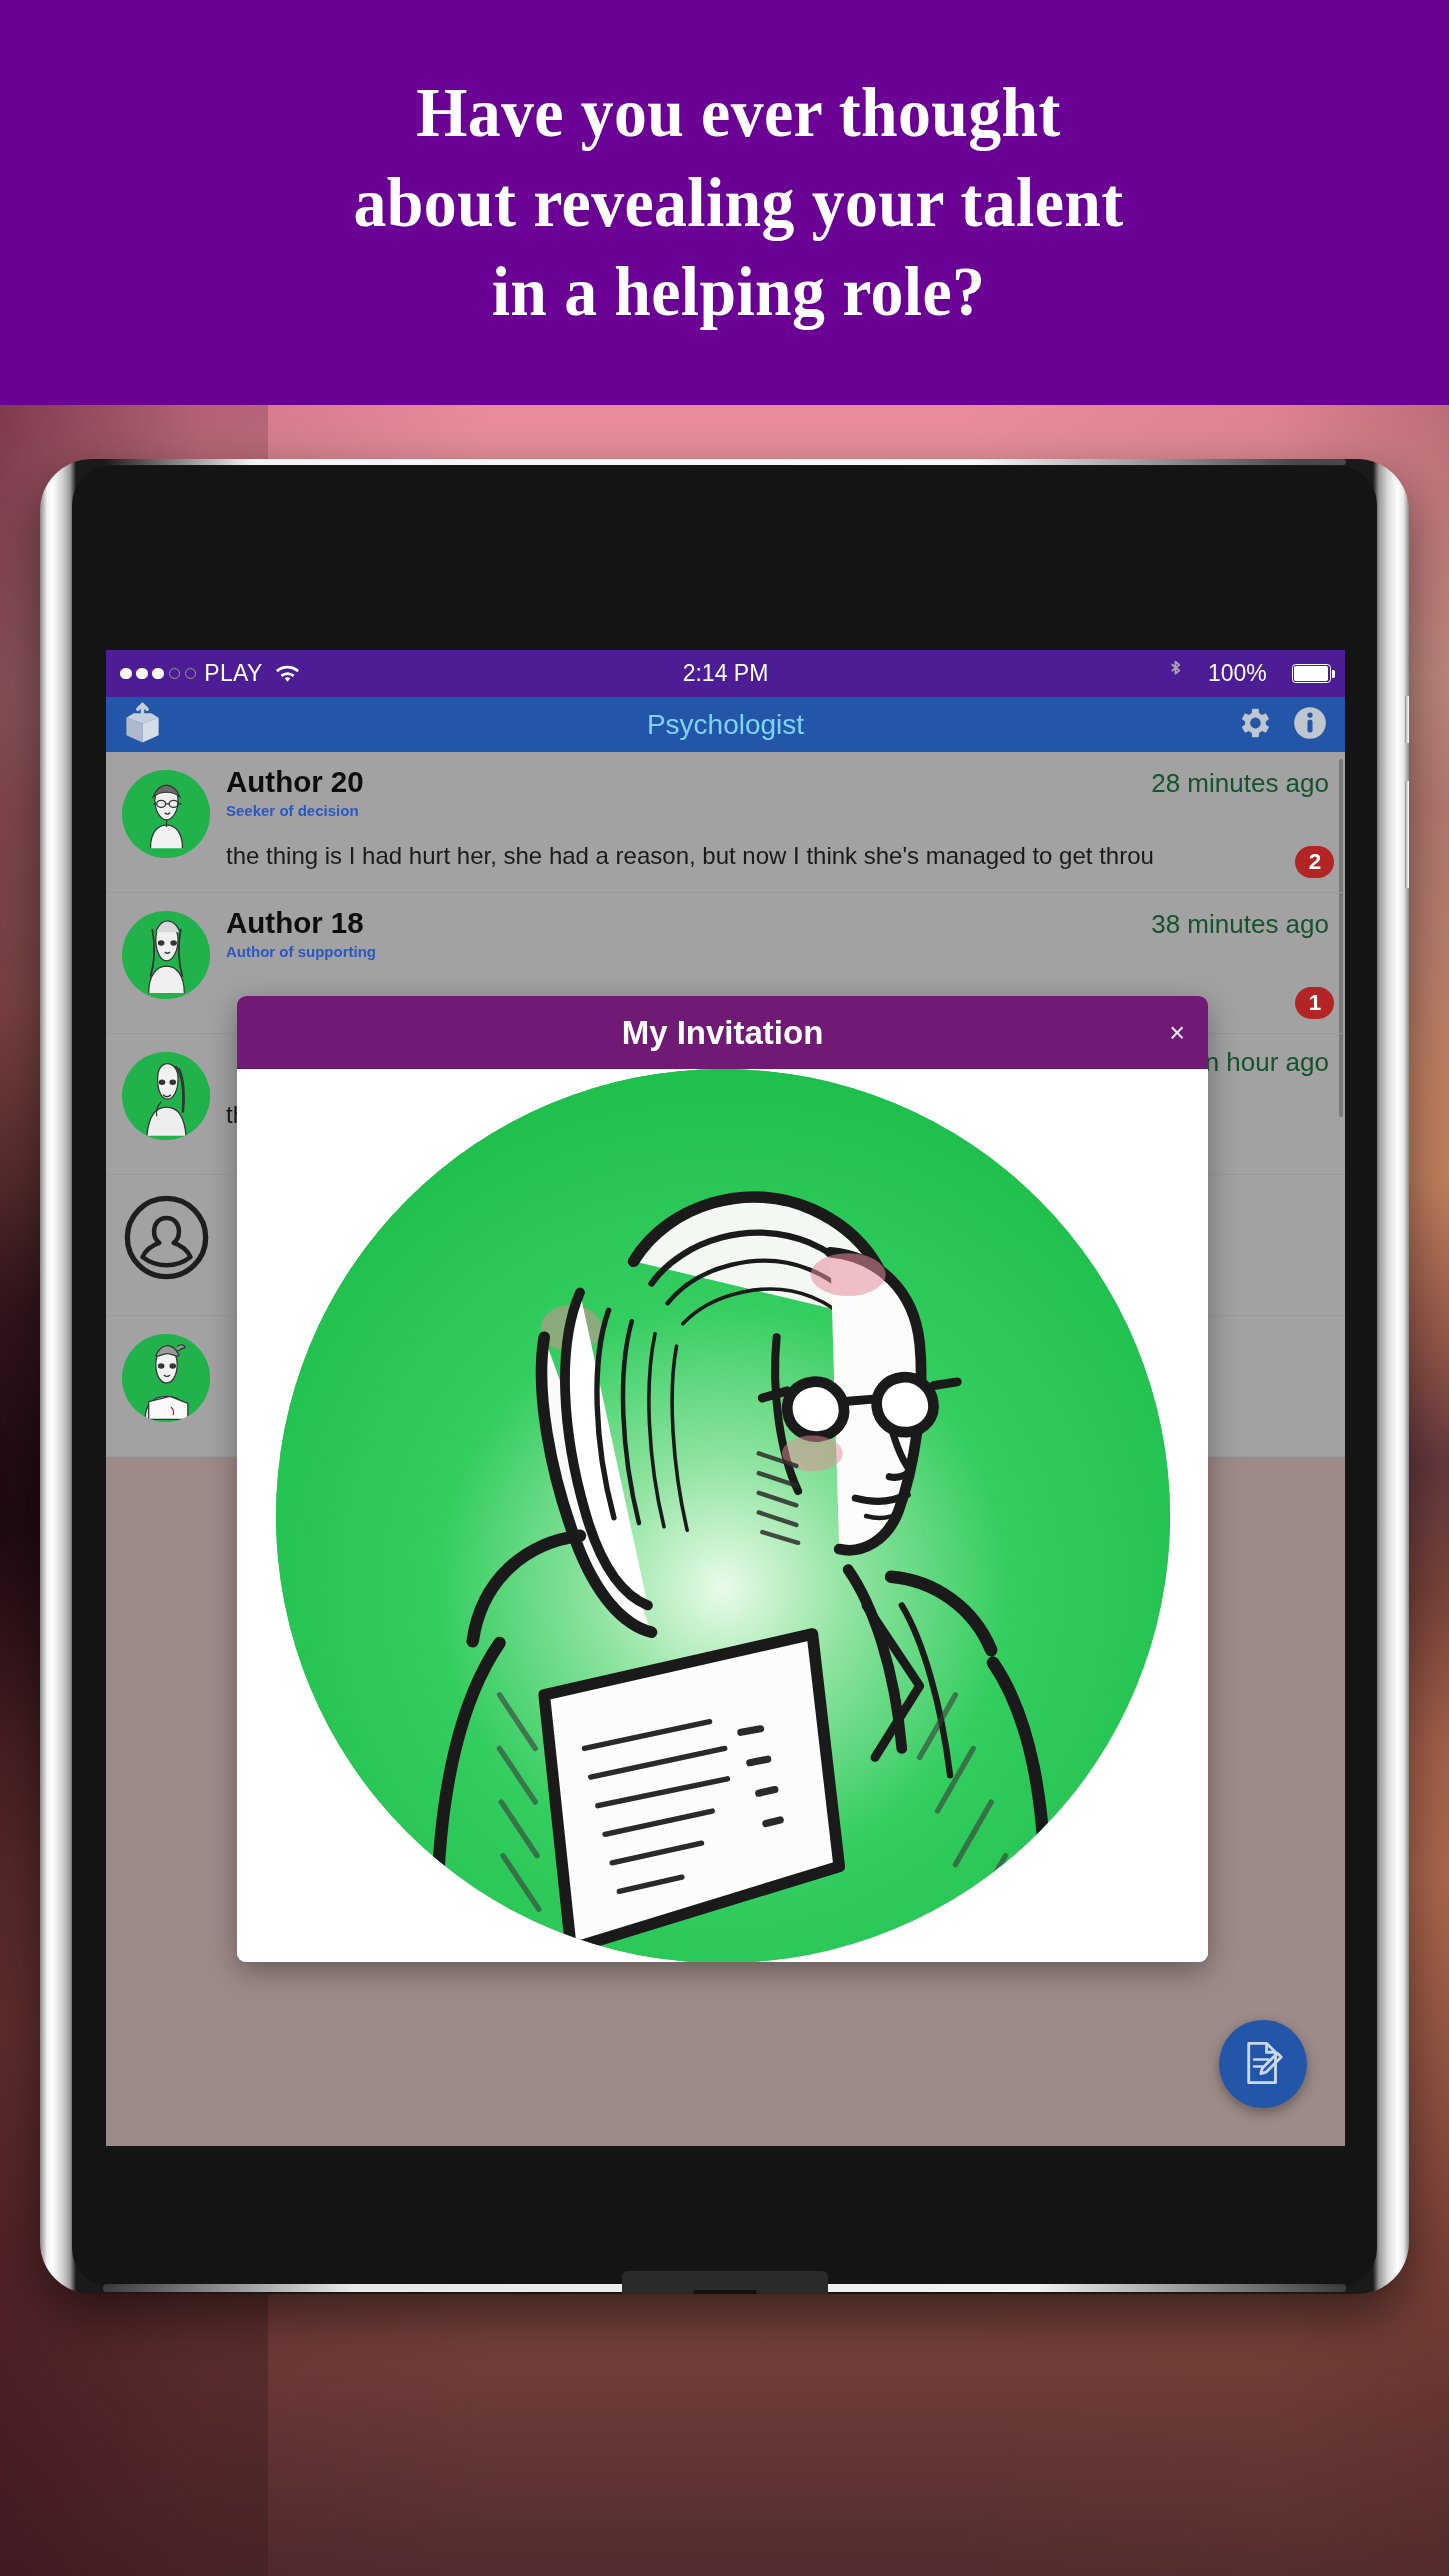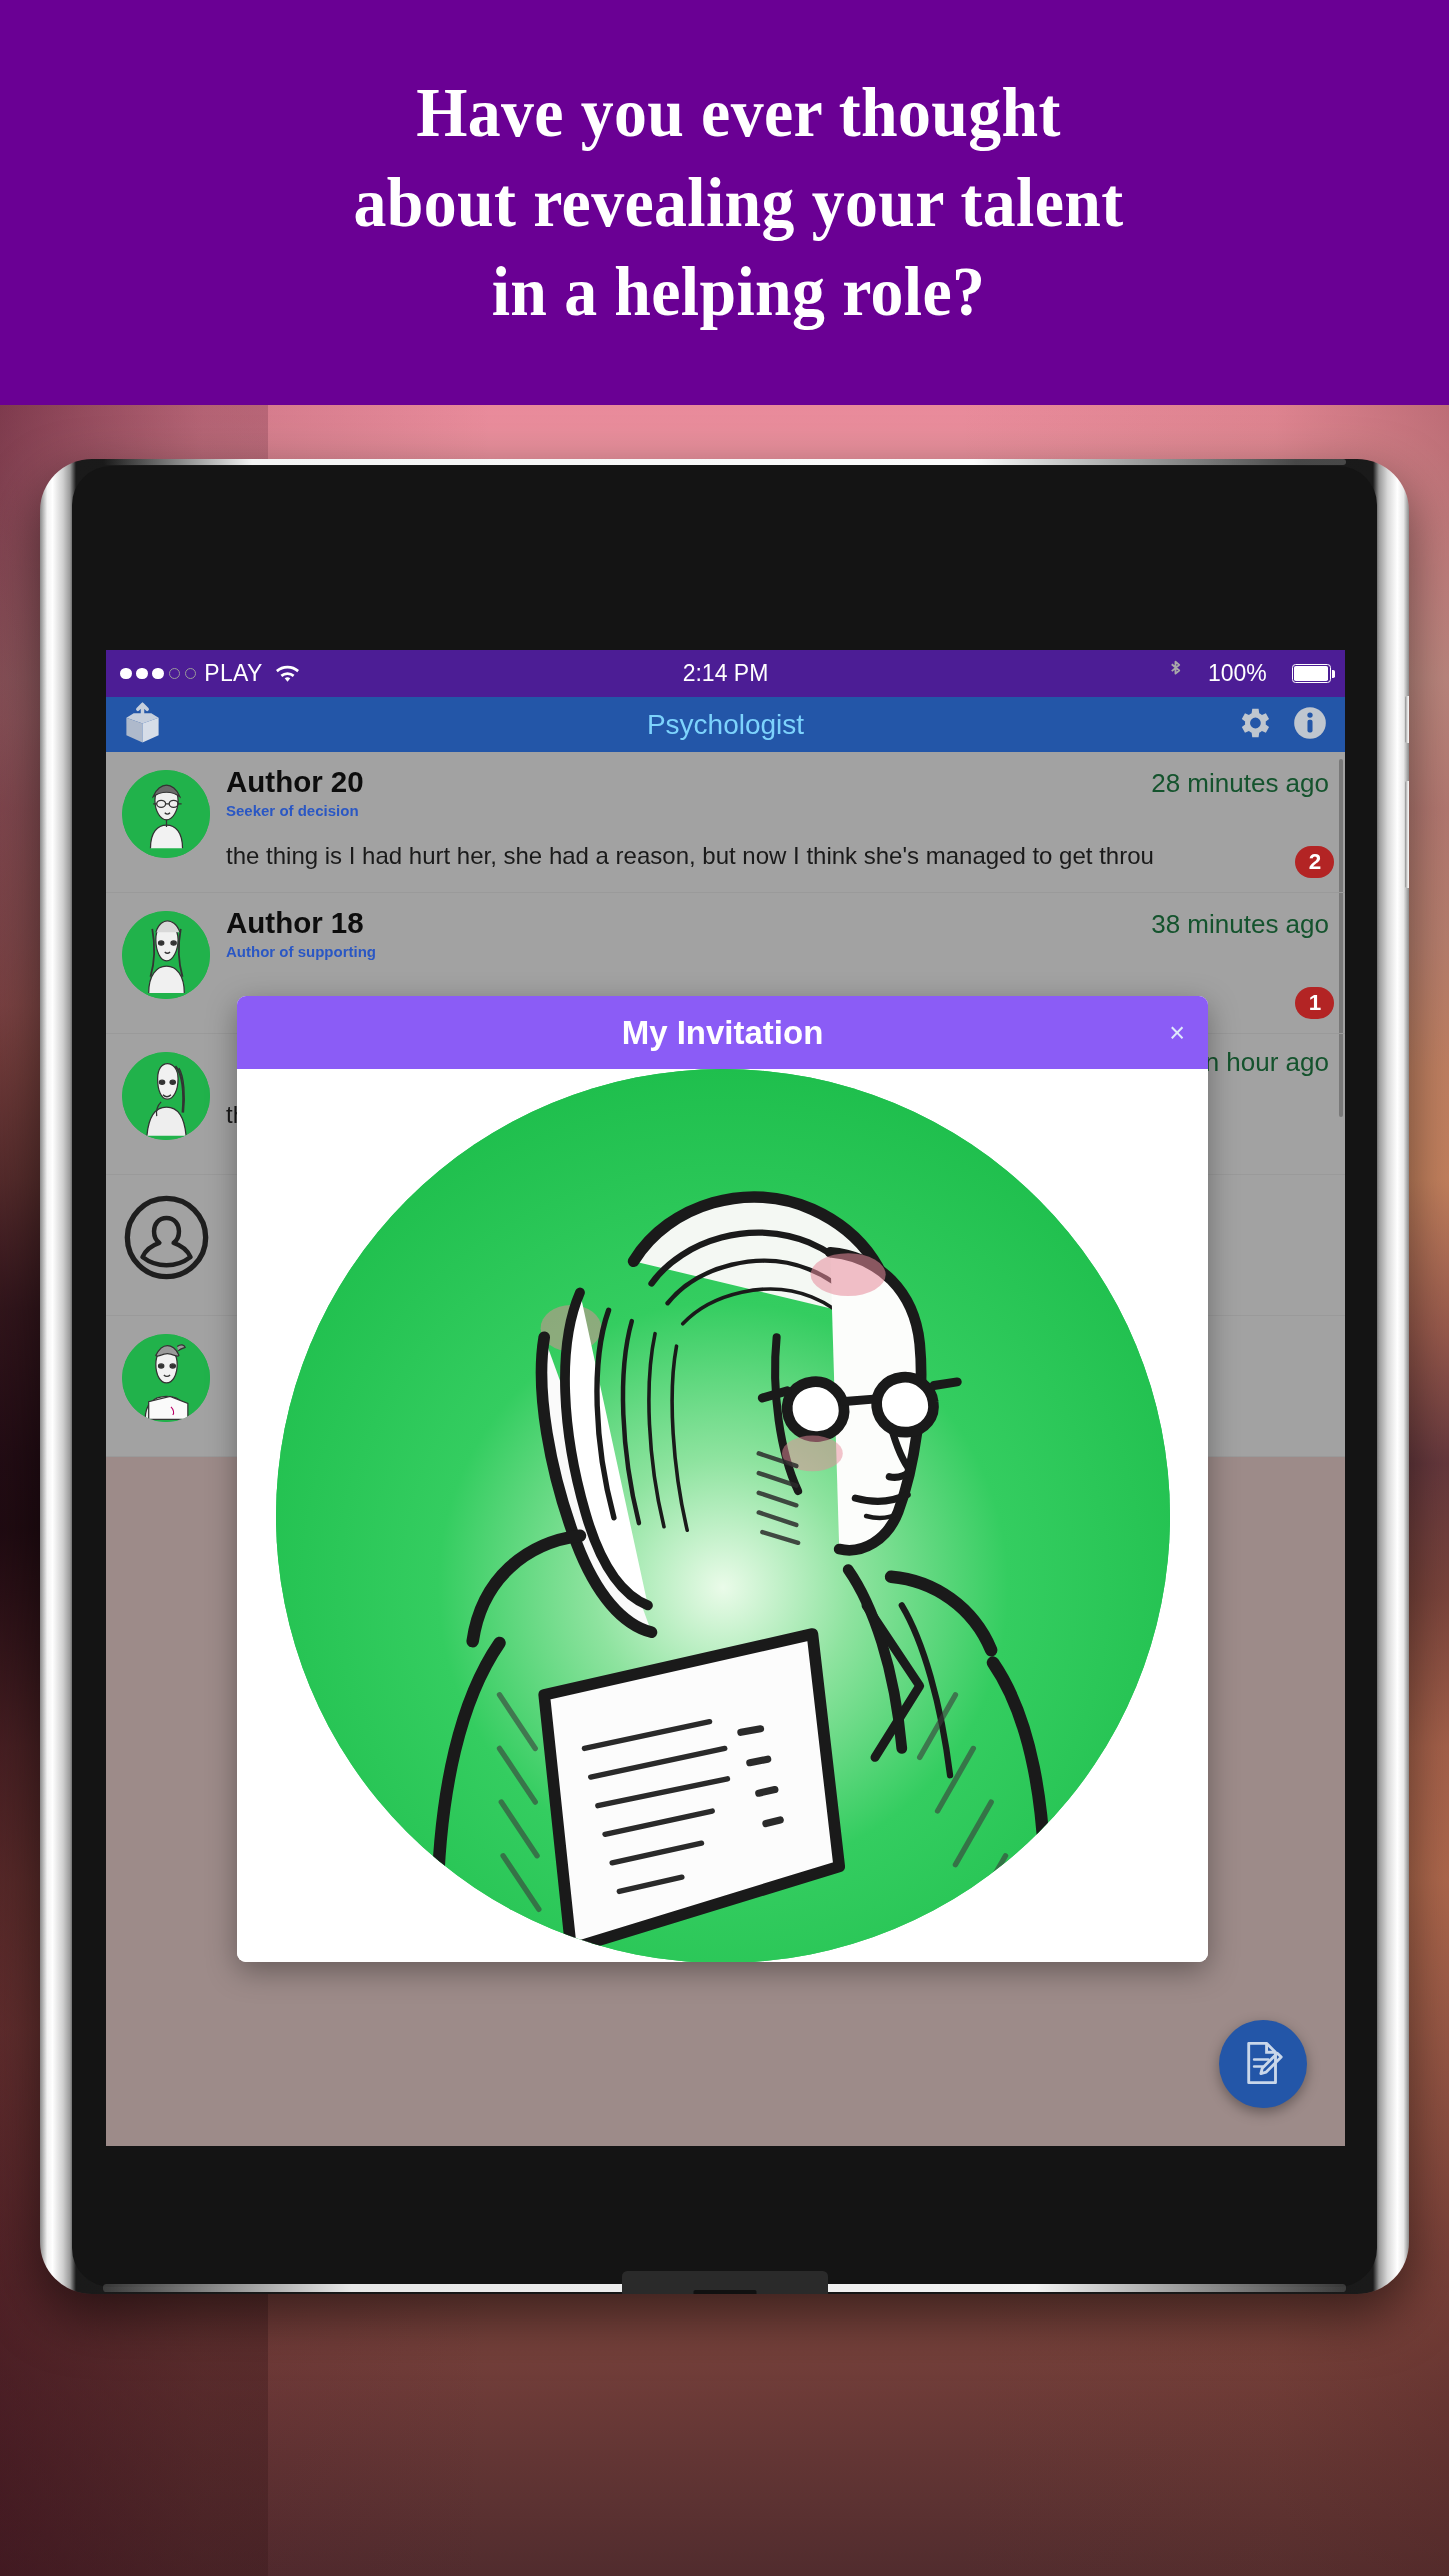--- a/index.html
+++ b/index.html
@@ -227,21 +227,21 @@
   .modal {
     position: absolute; left: 237px; top: 996px;
     width: 971px; height: 966px;
     background: #fff;
     border-radius: 9px;
     overflow: hidden;
     box-shadow: 0 9px 30px rgba(0,0,0,0.35);
     z-index: 30;
   }
   .modal-head {
-    height: 73px; background: #8b5cf6;
+    height: 73px; background: #701a75;
     display: flex; align-items: center; justify-content: center;
     position: relative;
   }
   .modal-title { color: #fff; font-size: 33px; font-weight: bold; }
   .modal-close {
     position: absolute; right: 23px; top: 50%; transform: translateY(-50%);
     color: #dfe9fb; font-size: 27px; line-height: 1; font-weight: 300;
   }
   .modal-body {
     height: 893px; background: #fff;

